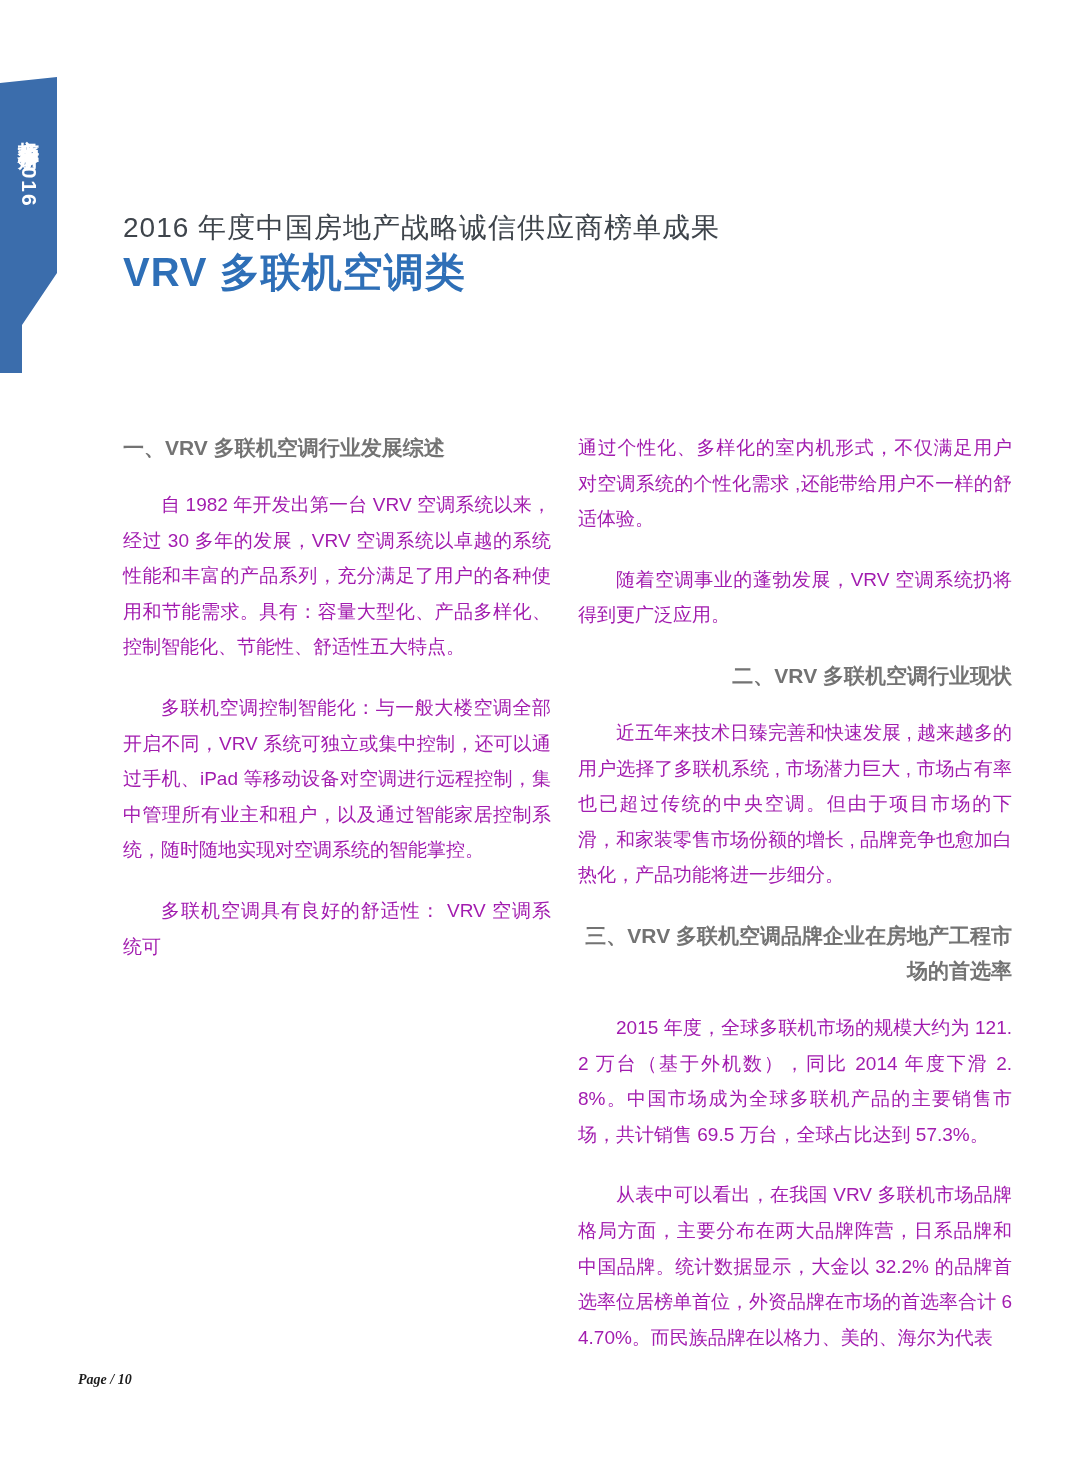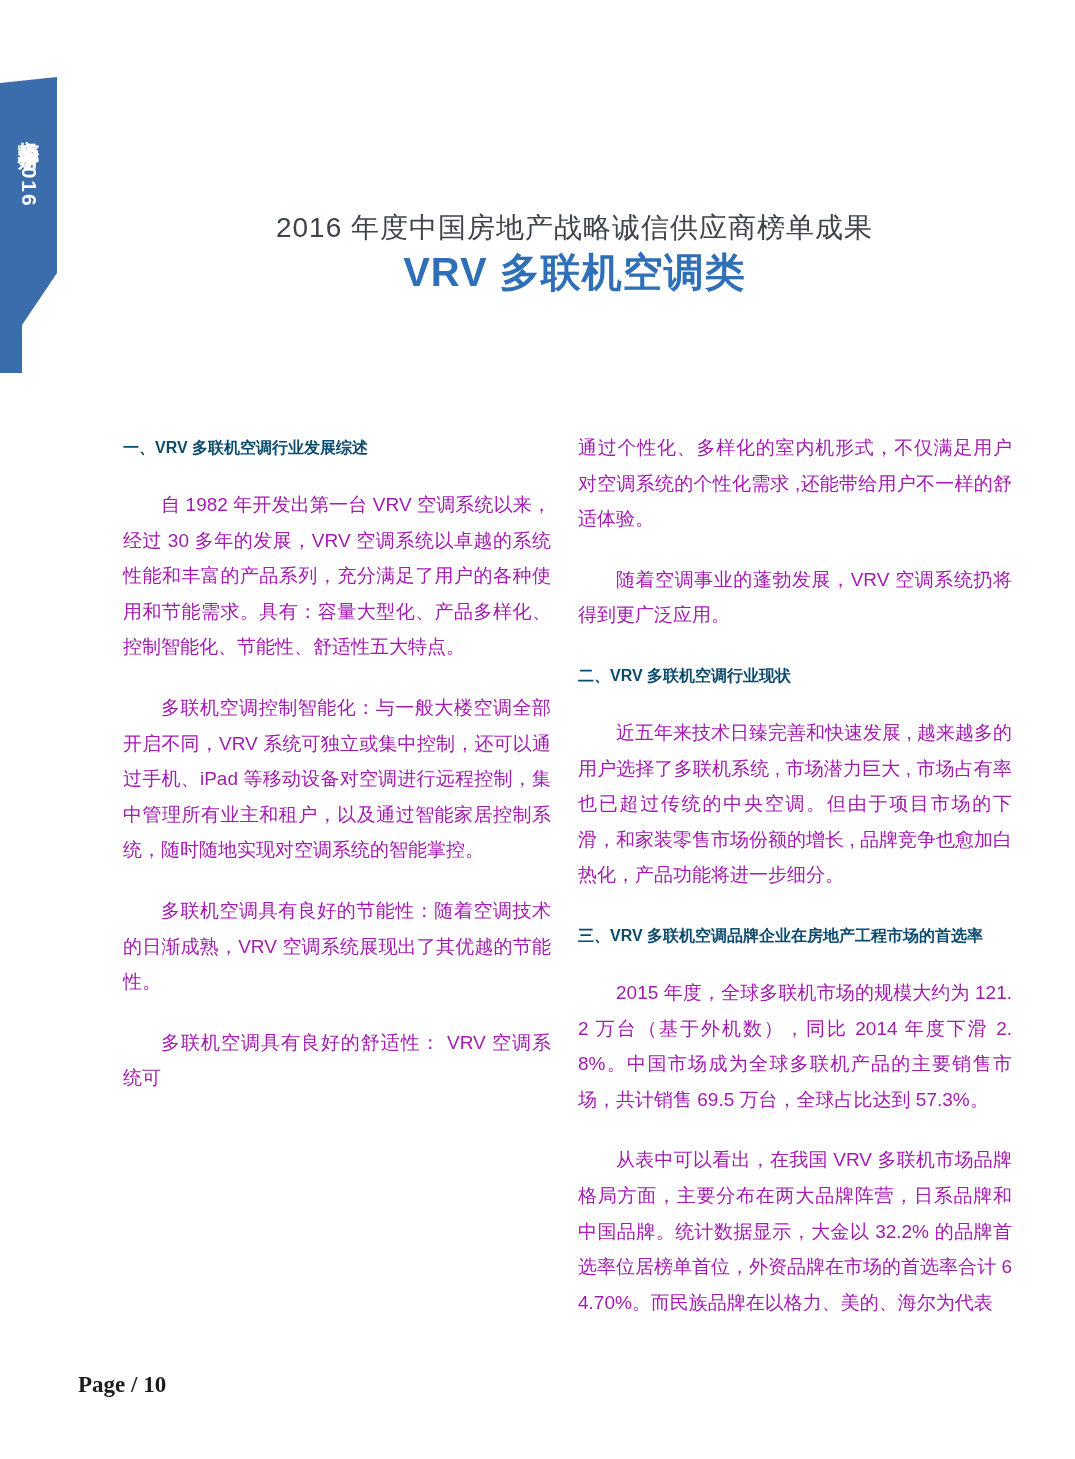--- a/index.html
+++ b/index.html
@@ -38,24 +38,23 @@
     font-size: 21px;
     font-weight: 700;
     letter-spacing: 2px;
     white-space: pre;
   }
   .ribbon-year { margin-top: 18px; }
 
   
   .header {
     position: absolute;
-    left: 130px;
+    left: 123px;
     width: 889px;
     top: 210px;
-    text-align: center;
   }
   .subtitle {
     font-size: 28px;
     font-weight: 500;
     color: #3e444b;
     letter-spacing: 1px;
     line-height: 36px;
   }
   .main-title {
     margin-top: 2px;
@@ -68,49 +67,50 @@
 
   
   .col {
     position: absolute;
     top: 430px;
   }
   .col-left  { left: 123px; width: 428px; }
   .col-right { left: 578px; width: 434px; }
 
   .section-heading {
-    font-size: 16px;
+    font-size: 21px;
     font-weight: 700;
-    color: #0c4a6e;
+    color: #737373;
     line-height: 35px;
     margin: 0 0 22px 0;
     text-align: left;
   }
-  .section-heading.mid { margin-top: 0; }
+  .section-heading.mid { margin-top: 0; text-align: right; }
 
   .col p {
     font-size: 19px;
     line-height: 35.6px;
     color: #a21caf;
     text-align: justify;
     text-justify: inter-ideograph;
     margin: 0 0 25px 0;
     word-break: break-all;
   }
   .col p.indent { text-indent: 2em; }
   .col p:last-child { margin-bottom: 0; }
 
   
   .page-number {
     position: absolute;
     left: 78px;
     top: 1372px;
     font-family: "Liberation Serif", "DejaVu Serif", serif;
+    font-style: italic;
     font-weight: 700;
-    font-size: 23px;
+    font-size: 14px;
     color: #1c1c1c;
   }
 </style>
 </head>
 <body>
 
 <div class="ribbon"></div>
 <div class="ribbon-text">
   <span>
     <span>市场分析手册</span><span class="ribbon-year">2016</span>
@@ -119,21 +119,20 @@
 
 <div class="header">
   <div class="subtitle">2016 年度中国房地产战略诚信供应商榜单成果</div>
   <div class="main-title">VRV 多联机空调类</div>
 </div>
 
 <div class="col col-left">
   <div class="section-heading">一、VRV 多联机空调行业发展综述</div>
   <p class="indent">自 1982 年开发出第一台 VRV 空调系统以来，经过 30 多年的发展，VRV 空调系统以卓越的系统性能和丰富的产品系列，充分满足了用户的各种使用和节能需求。具有：容量大型化、产品多样化、控制智能化、节能性、舒适性五大特点。</p>
   <p class="indent">多联机空调控制智能化：与一般大楼空调全部开启不同，VRV 系统可独立或集中控制，还可以通过手机、iPad 等移动设备对空调进行远程控制，集中管理所有业主和租户，以及通过智能家居控制系统，随时随地实现对空调系统的智能掌控。</p>
-  <p class="indent">多联机空调具有良好的节能性：随着空调技术的日渐成熟，VRV 空调系统展现出了其优越的节能性。</p>
   <p class="indent">多联机空调具有良好的舒适性： VRV 空调系统可</p>
 </div>
 
 <div class="col col-right">
   <p>通过个性化、多样化的室内机形式，不仅满足用户对空调系统的个性化需求 ,还能带给用户不一样的舒适体验。</p>
   <p class="indent">随着空调事业的蓬勃发展，VRV 空调系统扔将得到更广泛应用。</p>
   <div class="section-heading mid">二、VRV 多联机空调行业现状</div>
   <p class="indent">近五年来技术日臻完善和快速发展 , 越来越多的用户选择了多联机系统 , 市场潜力巨大 , 市场占有率也已超过传统的中央空调。但由于项目市场的下滑，和家装零售市场份额的增长 , 品牌竞争也愈加白热化，产品功能将进一步细分。</p>
   <div class="section-heading mid">三、VRV 多联机空调品牌企业在房地产工程市场的首选率</div>
   <p class="indent">2015 年度，全球多联机市场的规模大约为 121.2 万台（基于外机数），同比 2014 年度下滑 2.8%。中国市场成为全球多联机产品的主要销售市场，共计销售 69.5 万台，全球占比达到 57.3%。</p>

